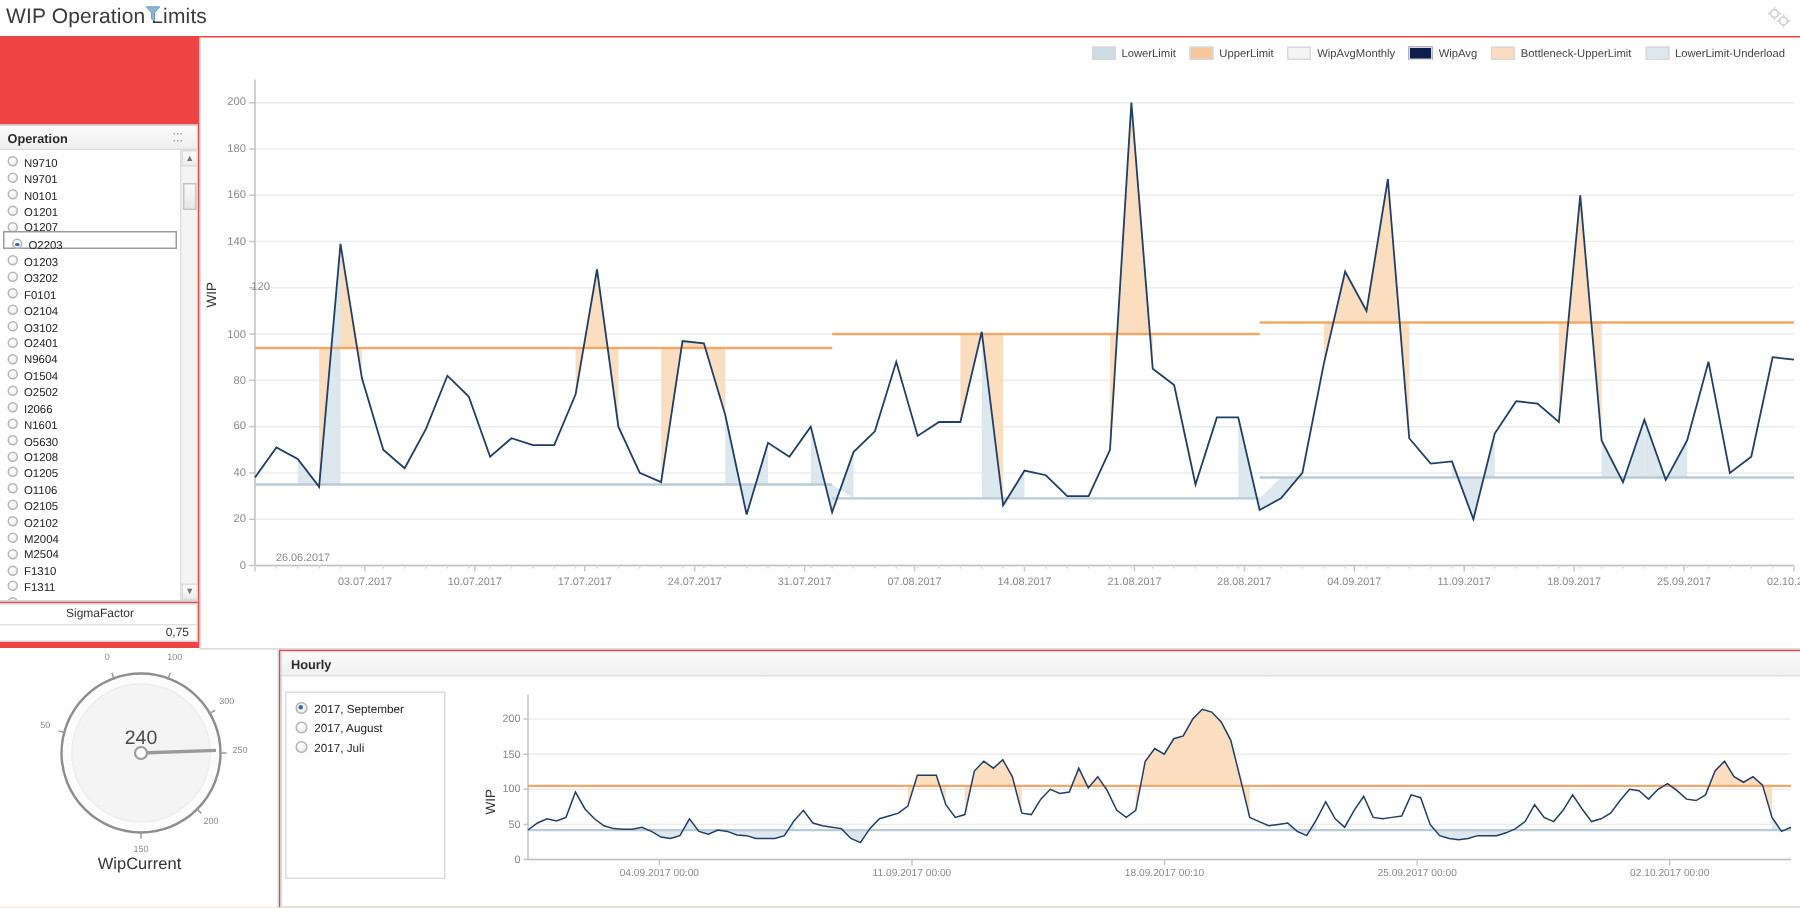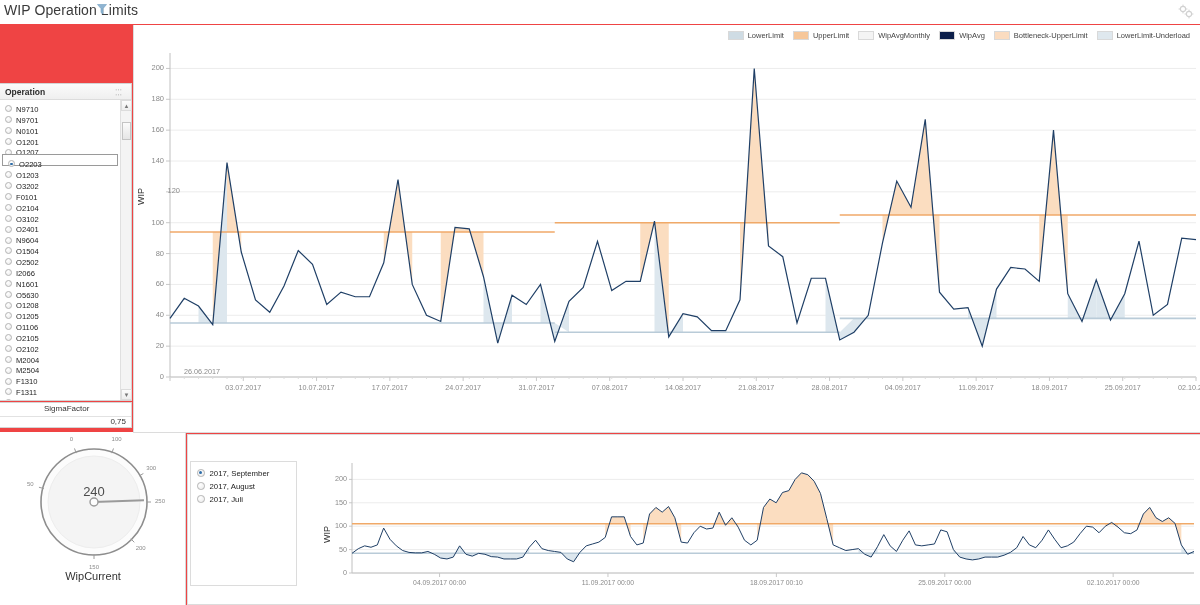--- a/index.html
+++ b/index.html
@@ -477,20 +477,23 @@
         <div class="x-tick" style="left: 695.571px; top: 338px;">28.08.2017</div>
         <div class="x-tick" style="left: 768.857px; top: 338px;">04.09.2017</div>
         <div class="x-tick" style="left: 842.143px; top: 338px;">11.09.2017</div>
         <div class="x-tick" style="left: 915.429px; top: 338px;">18.09.2017</div>
         <div class="x-tick" style="left: 988.714px; top: 338px;">25.09.2017</div>
         <div class="x-tick" style="left: 1062px; top: 338px;">02.10.2017</div>
       </div>
   </div>
 
   <div class="hourly-panel">
+    <div class="hourly-header">
+      <div class="hourly-title">Hourly</div>
+    </div>
     <div class="month-box" id="month-box">
         <div class="month-row"><span class="radio on"></span><span class="month-label">2017, September</span></div>
         <div class="month-row"><span class="radio"></span><span class="month-label">2017, August</span></div>
         <div class="month-row"><span class="radio"></span><span class="month-label">2017, Juli</span></div>
       </div>
     <div class="hourly-plot" id="hourly-plot">
       <div class="hy-title">WIP</div>
       <svg id="hourly-svg" width="880" height="148">
           <line x1="34" y1="116" x2="876" y2="116" stroke="#ececec" stroke-width="1"></line>
           <line x1="31" y1="116" x2="34" y2="116" stroke="#c8c8c8" stroke-width="1"></line>

